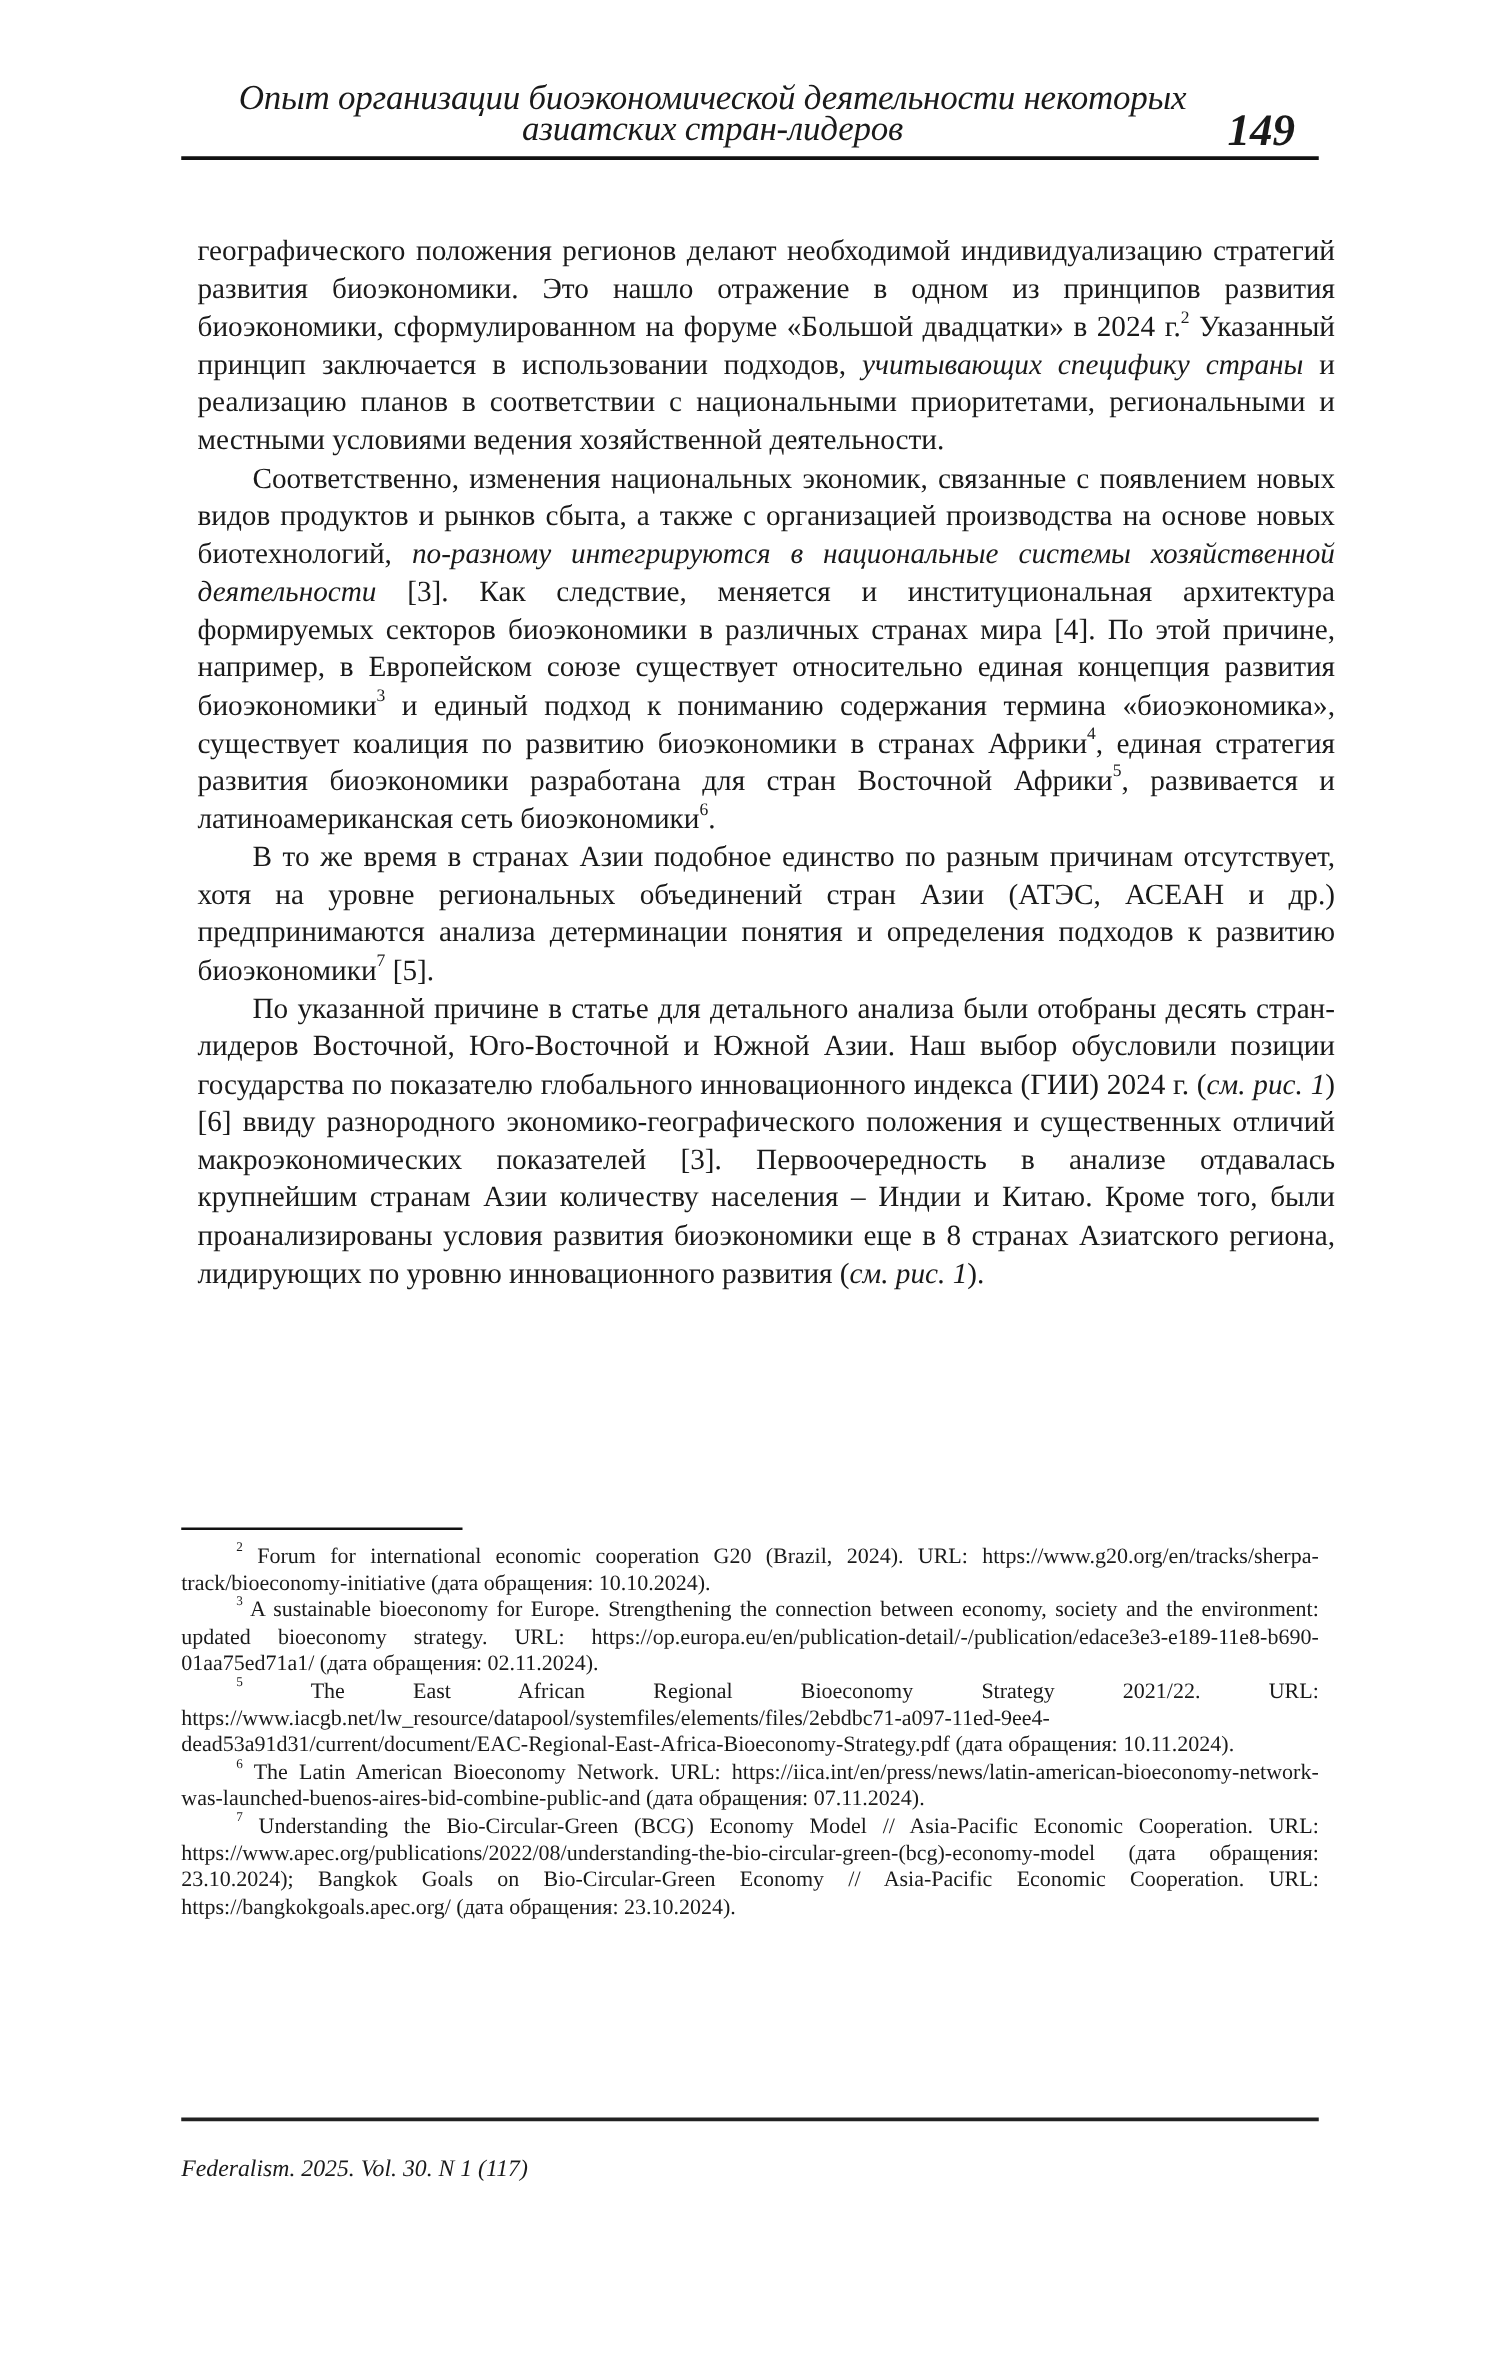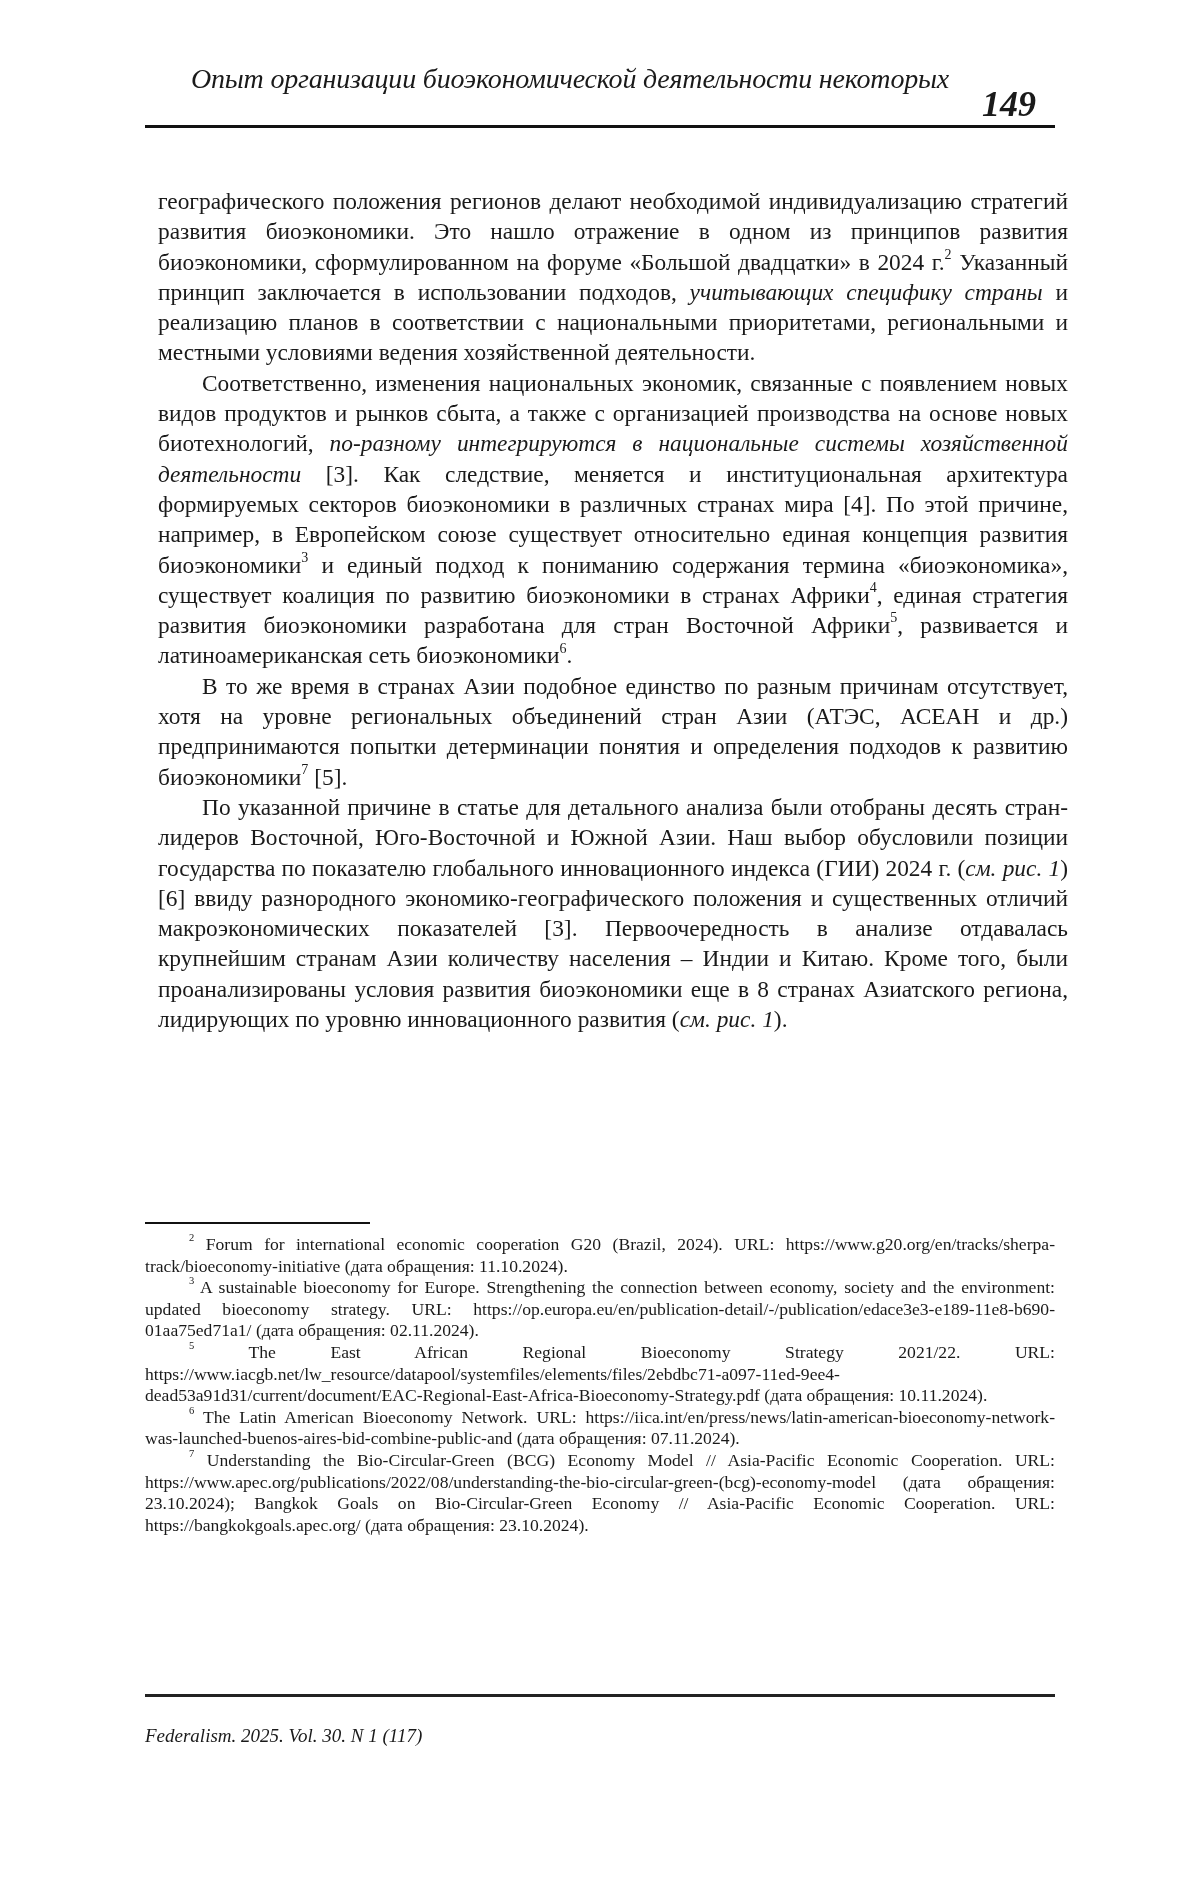--- a/index.html
+++ b/index.html
@@ -23,35 +23,36 @@
   .bottom-rule { position: absolute; left: 0; top: 1694px; width: 910px; height: 3px; background: #222; }
   .footer { position: absolute; left: 0; top: 1724px; font-style: italic; font-size: 19px; line-height: 24px; text-align: center; }
 </style>
 </head>
 <body>
 
 <div class="page">
   <div class="header">
     <div class="header-title">
       <div>Опыт организации биоэкономической деятельности некоторых</div>
+      <div>азиатских стран-лидеров</div>
     </div>
     <div class="page-number">149</div>
     <div class="header-rule"></div>
   </div>
 
   <div class="body-text" id="body-text">
       <p class="first"><span>географического положения регионов делают необходимой индивидуализацию стратегий развития биоэкономики. Это нашло отражение в одном из принципов развития биоэкономики, сформулированном на форуме «Большой двадцатки» в 2024 г.</span><sup>2</sup><span> Указанный принцип заключается в использовании подходов, </span><em>учитывающих специфику страны</em><span> и реализацию планов в соответствии с национальными приоритетами, региональными и местными условиями ведения хозяйственной деятельности.</span></p>
       <p><span>Соответственно, изменения национальных экономик, связанные с появлением новых видов продуктов и рынков сбыта, а также с организацией производства на основе новых биотехнологий, </span><em>по-разному интегрируются в национальные системы хозяйственной деятельности</em><span> [3]. Как следствие, меняется и институциональная архитектура формируемых секторов биоэкономики в различных странах мира [4]. По этой причине, например, в Европейском союзе существует относительно единая концепция развития биоэкономики</span><sup>3</sup><span> и единый подход к пониманию содержания термина «биоэкономика», существует коалиция по развитию биоэкономики в странах Африки</span><sup>4</sup><span>, единая стратегия развития биоэкономики разработана для стран Восточной Африки</span><sup>5</sup><span>, развивается и латиноамериканская сеть биоэкономики</span><sup>6</sup><span>.</span></p>
-      <p><span>В то же время в странах Азии подобное единство по разным причинам отсутствует, хотя на уровне региональных объединений стран Азии (АТЭС, АСЕАН и др.) предпринимаются попытки детерминации понятия и определения подходов к развитию биоэкономики</span><sup>7</sup><span> [5].</span></p>
+      <p><span>В то же время в странах Азии подобное единство по разным причинам отсутствует, хотя на уровне региональных объединений стран Азии (АТЭС, АСЕАН и др.) предпринимаются анализа детерминации понятия и определения подходов к развитию биоэкономики</span><sup>7</sup><span> [5].</span></p>
       <p><span>По указанной причине в статье для детального анализа были отобраны десять стран-лидеров Восточной, Юго-Восточной и Южной Азии. Наш выбор обусловили позиции государства по показателю глобального инновационного индекса (ГИИ) 2024 г. (</span><em>см. рис. 1</em><span>) [6] ввиду разнородного экономико-географического положения и существенных отличий макроэкономических показателей [3]. Первоочередность в анализе отдавалась крупнейшим странам Азии количеству населения – Индии и Китаю. Кроме того, были проанализированы условия развития биоэкономики еще в 8 странах Азиатского региона, лидирующих по уровню инновационного развития (</span><em>см. рис. 1</em><span>).</span></p>
     </div>
 
   <div class="fn-rule"></div>
   <div class="footnotes" id="footnotes">
-      <p><sup>2</sup><span> Forum for international economic cooperation G20 (Brazil, 2024). URL: https://www.g20.org/en/tracks/sherpa-track/bioeconomy-initiative (дата обращения: 11.10.2024).</span></p>
+      <p><sup>2</sup><span> Forum for international economic cooperation G20 (Brazil, 2024). URL: https://www.g20.org/en/tracks/sherpa-track/bioeconomy-initiative (дата обращения: 10.10.2024).</span></p>
       <p><sup>3</sup><span> A sustainable bioeconomy for Europe. Strengthening the connection between economy, society and the environment: updated bioeconomy strategy. URL: https://op.europa.eu/en/publication-detail/-/publication/edace3e3-e189-11e8-b690-01aa75ed71a1/ (дата обращения: 02.11.2024).</span></p>
       <p><sup>5</sup><span> The East African Regional Bioeconomy Strategy 2021/22. URL: https://www.iacgb.net/lw_resource/datapool/systemfiles/elements/files/2ebdbc71-a097-11ed-9ee4-dead53a91d31/current/document/EAC-Regional-East-Africa-Bioeconomy-Strategy.pdf (дата обращения: 10.11.2024).</span></p>
       <p><sup>6</sup><span> The Latin American Bioeconomy Network. URL: https://iica.int/en/press/news/latin-american-bioeconomy-network-was-launched-buenos-aires-bid-combine-public-and (дата обращения: 07.11.2024).</span></p>
       <p><sup>7</sup><span> Understanding the Bio-Circular-Green (BCG) Economy Model // Asia-Pacific Economic Cooperation. URL: https://www.apec.org/publications/2022/08/understanding-the-bio-circular-green-(bcg)-economy-model (дата обращения: 23.10.2024); Bangkok Goals on Bio-Circular-Green Economy // Asia-Pacific Economic Cooperation. URL: https://bangkokgoals.apec.org/ (дата обращения: 23.10.2024).</span></p>
     </div>
 
   <div class="bottom-rule"></div>
   <div class="footer">Federalism. 2025. Vol. 30. N 1 (117)</div>
 </div>
 

